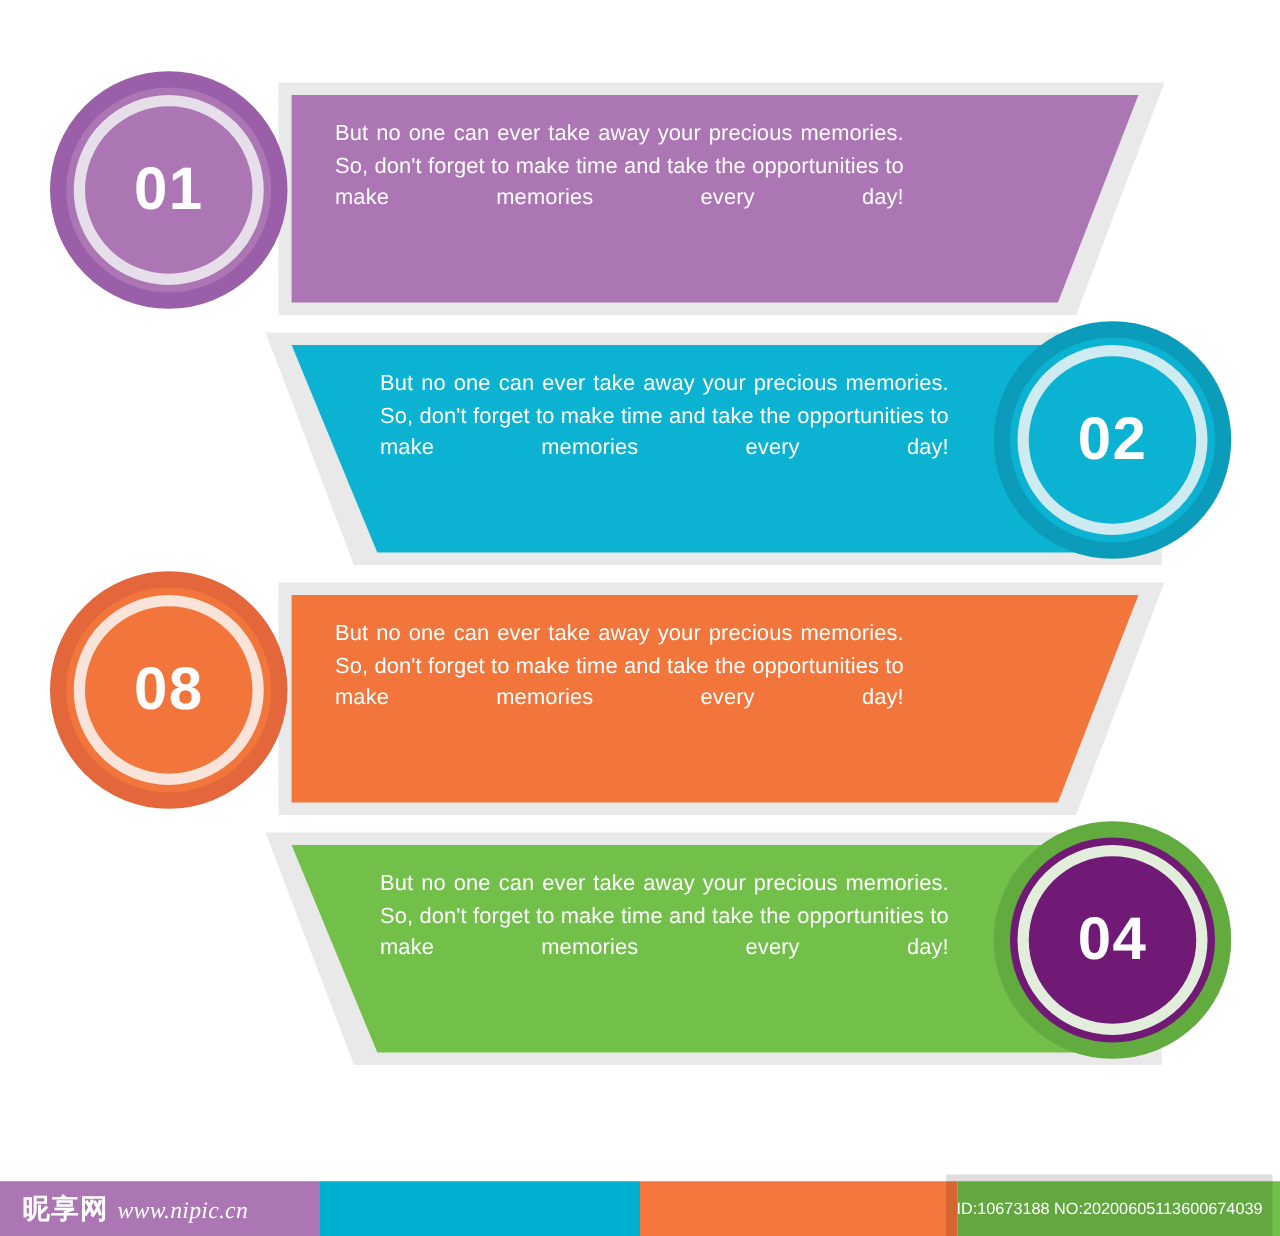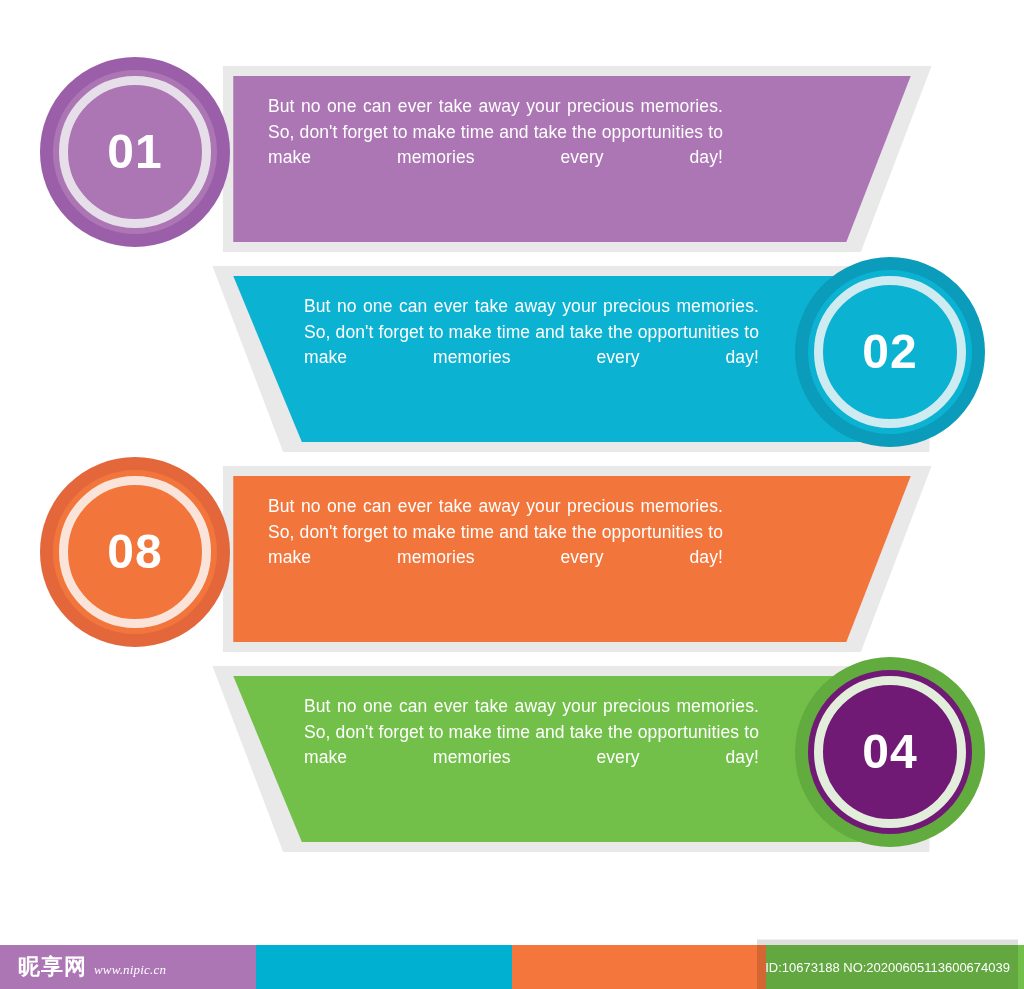--- a/index.html
+++ b/index.html
@@ -121,21 +121,21 @@
   }
   #wm-cn {
     color: #ffffff;
     font-size: 22px;
     font-weight: bold;
     font-family: "DejaVu Sans", sans-serif;
     letter-spacing: 1px;
   }
   #wm-url {
     color: #ffffff;
-    font-size: 13px;
+    font-size: 19px;
     font-style: italic;
     font-family: "Liberation Serif", serif;
     letter-spacing: 0.2px;
   }
   #id-chip {
     position: absolute;
     right: 6px;
     top: 50%;
     transform: translateY(-50%);
     background: rgba(0,0,0,0.13);

